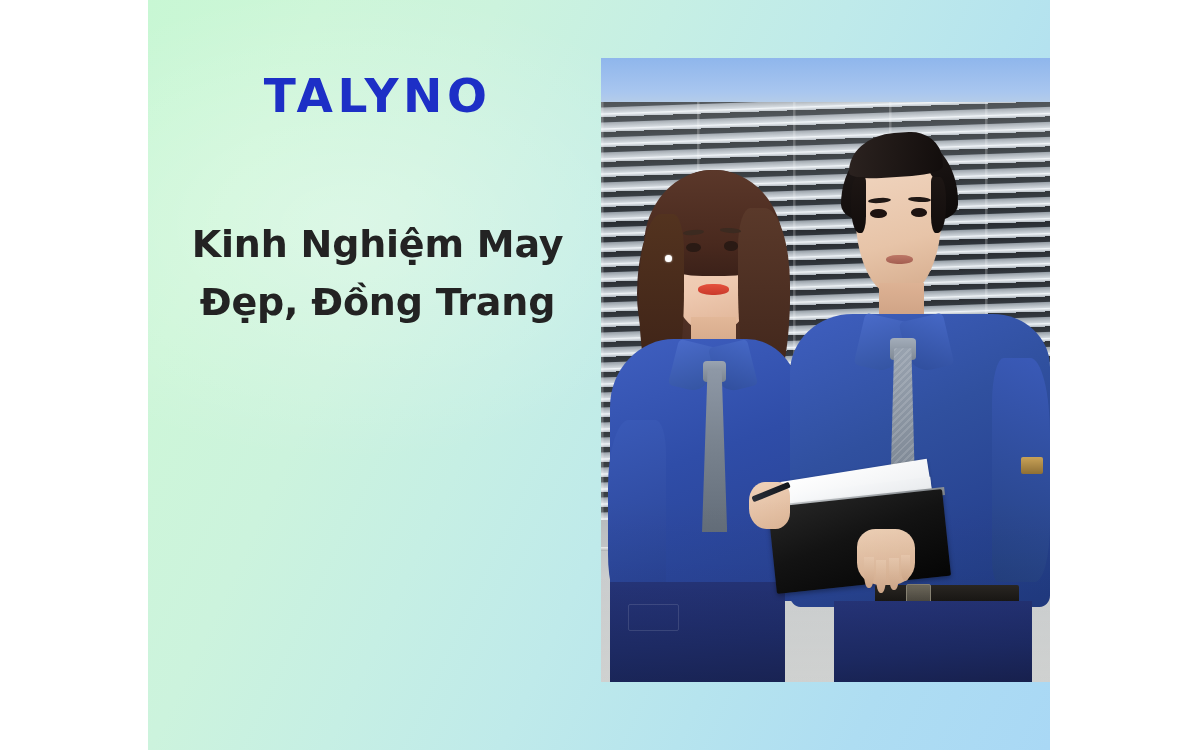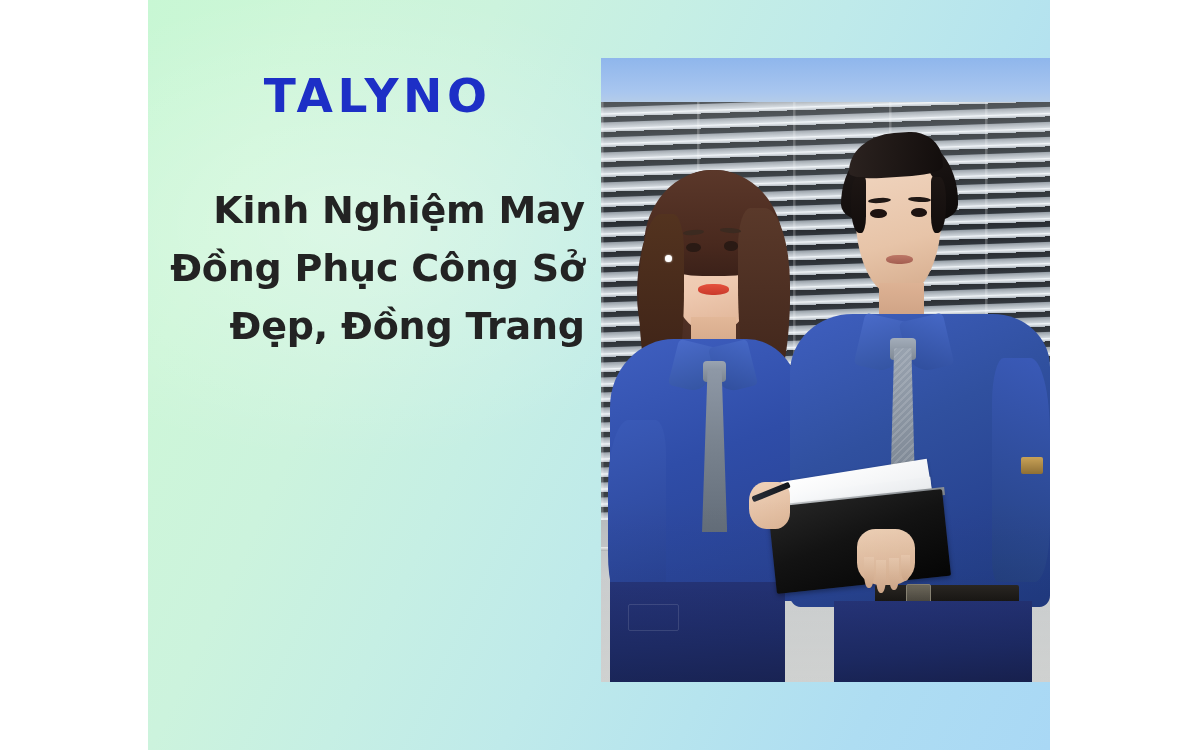--- a/index.html
+++ b/index.html
@@ -27,22 +27,22 @@
   }
   .brand{
     margin-top:72px;
     font-size:47px;line-height:1;font-weight:800;
     letter-spacing:4.5px;
     color:#1d2fc6;
     text-align:center;
     font-family:"DejaVu Sans","Liberation Sans",sans-serif;
   }
   .headline{
-    margin-top:63px;
-    text-align:right;
+    margin-top:97px;
+    text-align:center;
     color:#232323;
     font-weight:700;
     font-size:38px;
     line-height:1.52;
     letter-spacing:-0.2px;
     font-family:"DejaVu Sans","Liberation Sans",sans-serif;
   }
   .headline .ln{display:block;white-space:nowrap;}
 
   
@@ -228,21 +228,20 @@
 <div class="canvas">
 
   <div class="gradient-panel">
     <div class="sheen"></div>
   </div>
 
   <div class="left-col">
     <div class="brand">TALYNO</div>
     <div class="headline">
       <span class="ln">Kinh Nghiệm May</span>
-      <span class="ln">Đồng Phục Công Sở</span>
       <span class="ln">Đẹp, Đồng Trang</span>
     </div>
   </div>
 
   <div class="photo">
     <div class="ph-sky"></div>
     <div class="ph-building">
       <div class="ph-building-cols"></div>
       <div class="ph-building-haze"></div>
     </div>

